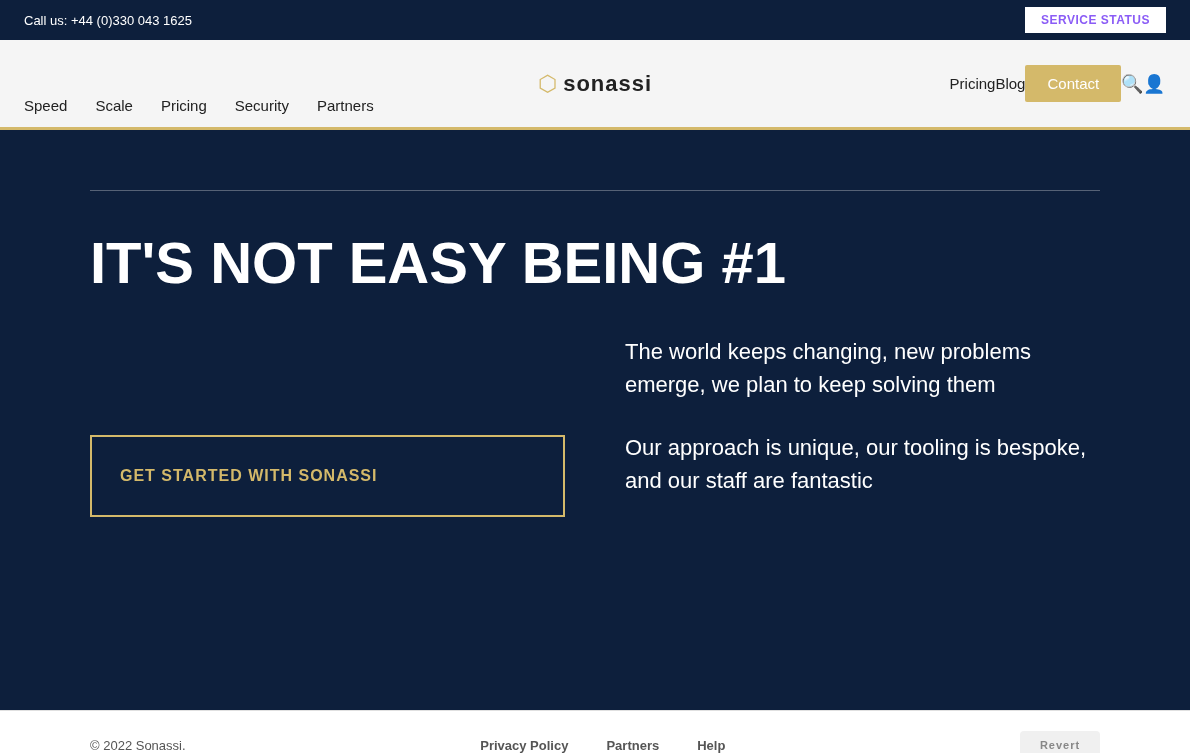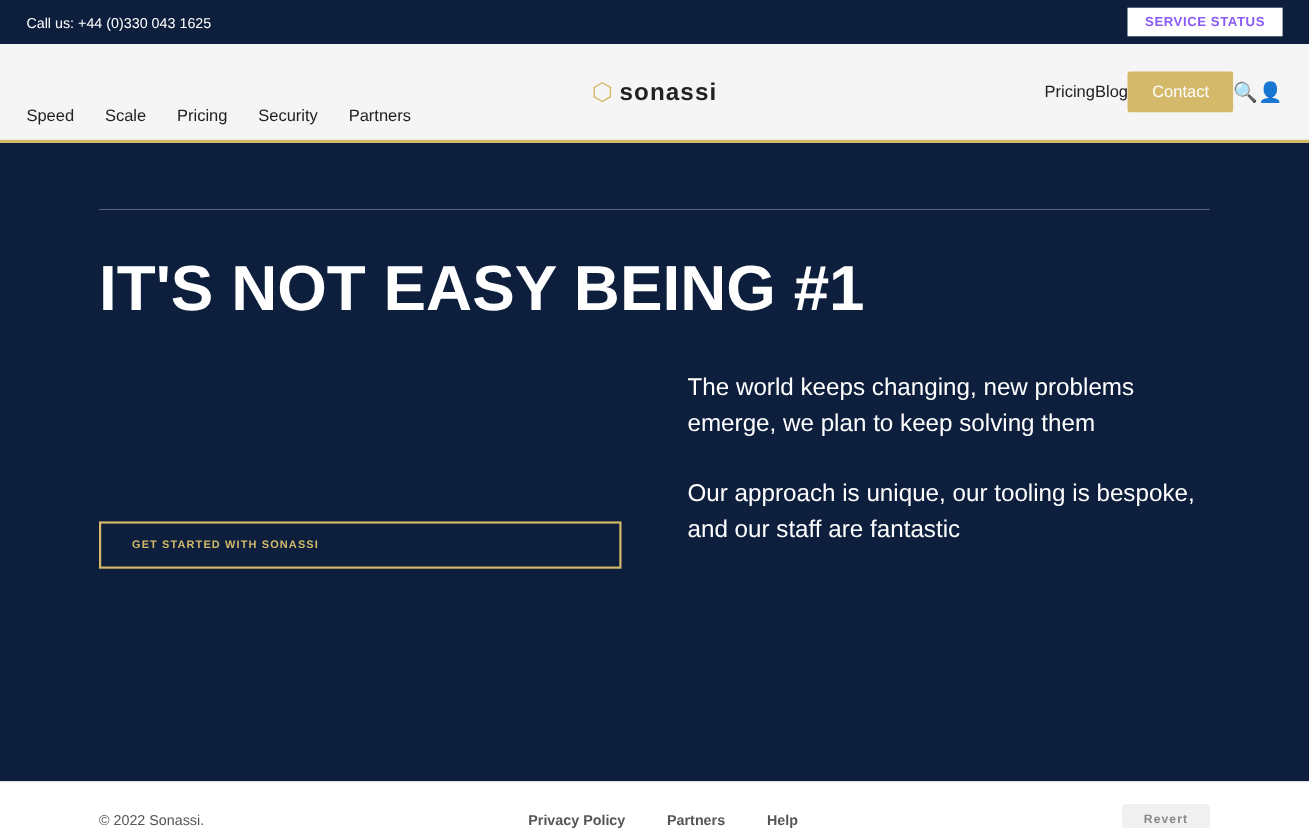--- a/index.html
+++ b/index.html
@@ -138,22 +138,22 @@
       font-size: 22px;
       line-height: 1.5;
       color: #fff;
       margin-bottom: 30px;
     }
     .get-started-btn {
       display: inline-block;
       border: 2px solid #d4b96a;
       color: #d4b96a;
       background: transparent;
-      padding: 14px 28px;
-      font-size: 10px;
+      padding: 30px 28px;
+      font-size: 16px;
       font-weight: bold;
       letter-spacing: 1px;
       cursor: pointer;
       text-decoration: none;
     }
 
     
     .footer {
       background: #fff;
       border-top: 1px solid #e0e0e0;

